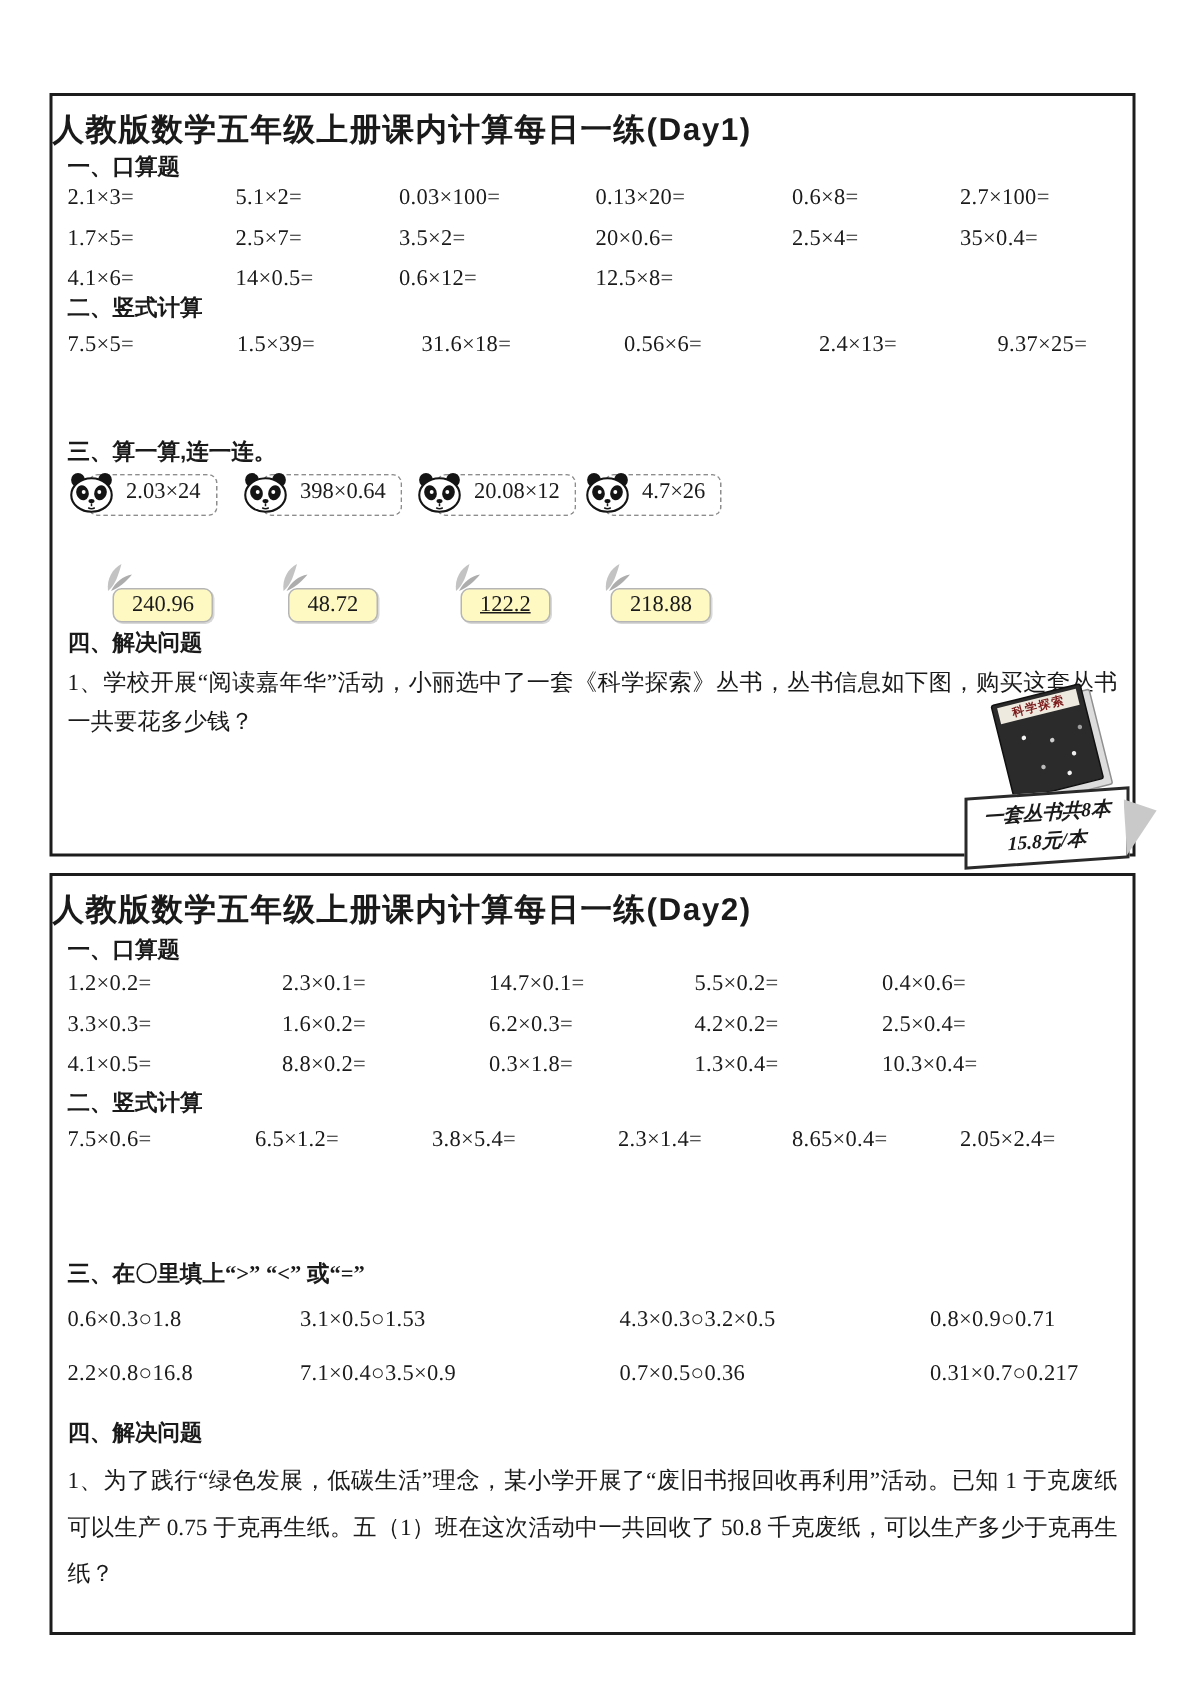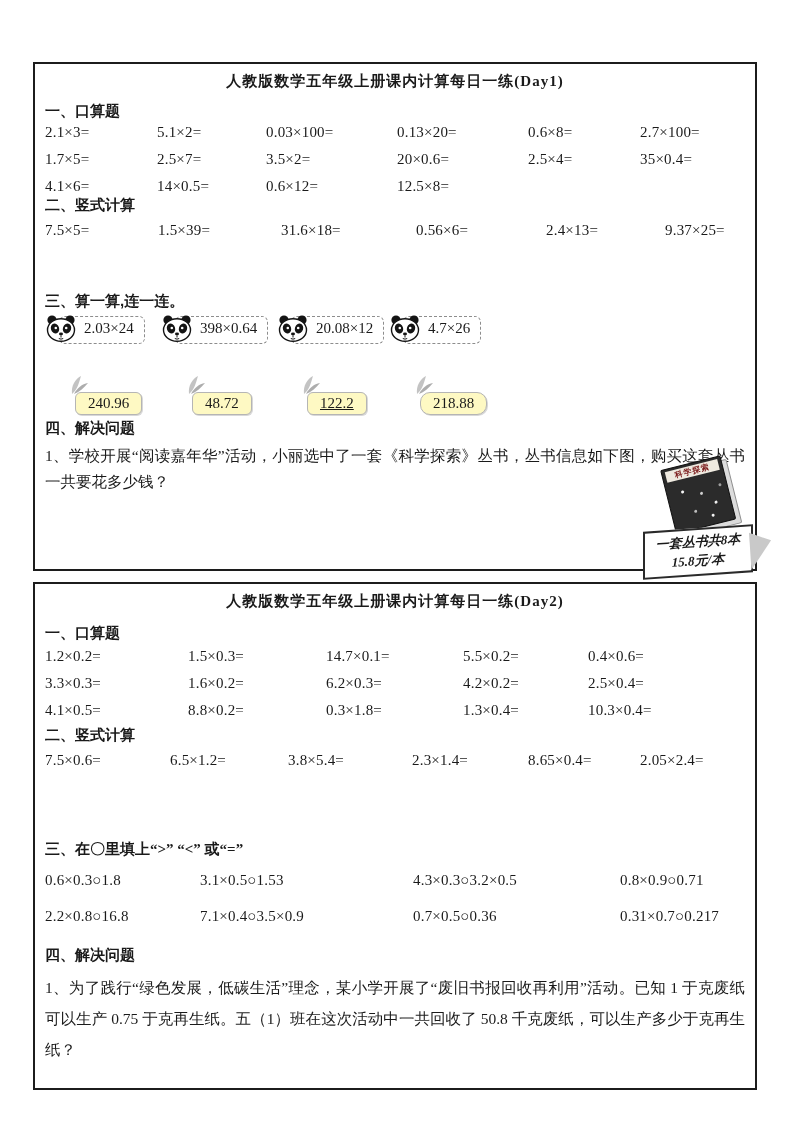--- a/index.html
+++ b/index.html
@@ -7,22 +7,22 @@
     width:793px; height:1122px; background:#ffffff; position:relative;
     font-family:"Liberation Serif", serif; color:#1a1a1a; overflow:hidden;
   }
   .sheet-box {
     position:absolute; left:33px; width:720px; background:#fff;
     border:2px solid #1c1c1c;
   }
   #day1-box { top:62px; height:505px; }
   #day2-box { top:582px; height:504px; }
   .sheet-title {
-    position:absolute; top:8px; left:0; width:100%; text-align:center;
-    font-size:15px; font-weight:bold; font-family:Liberation Serif, serif;
+    position:absolute; top:8px; left:0; width:100%; 
+    font-size:21px; font-weight:bold; font-family:Liberation Sans, sans-serif;
     letter-spacing:1px;
   }
   .sec-heading {
     position:absolute; left:10px; font-size:15px; font-weight:bold;
     font-family:"Liberation Sans", sans-serif;
   }
   .prob-row {
     position:absolute; left:10px; width:702px; display:grid;
     font-size:15px; letter-spacing:0.2px;
   }
@@ -205,21 +205,21 @@
   </div>
   <div class="answer-pill" style="left:272px;text-decoration:underline;">
     <span class="bamboo">
       <svg width="22" height="22" viewBox="0 0 22 22">
         <path d="M4 20 C3 12 7 5 13 2 C11 9 9 16 4 20 Z" fill="#c3c3c3"></path>
         <path d="M6 20 C9 14 14 10 20 9 C16 14 11 18 6 20 Z" fill="#adadad"></path>
       </svg>
     </span>
     <span>122.2</span>
   </div>
-  <div class="answer-pill" style="left:385px;border-radius:10px;">
+  <div class="answer-pill" style="left:372px;">
     <span class="bamboo">
       <svg width="22" height="22" viewBox="0 0 22 22">
         <path d="M4 20 C3 12 7 5 13 2 C11 9 9 16 4 20 Z" fill="#c3c3c3"></path>
         <path d="M6 20 C9 14 14 10 20 9 C16 14 11 18 6 20 Z" fill="#adadad"></path>
       </svg>
     </span>
     <span>218.88</span>
   </div>
 
   <div class="sec-heading" style="top:355px;">四、解决问题</div>
@@ -239,21 +239,21 @@
     <div class="sign-side"></div>
   </div>
 </div>
 
 <div class="sheet-box" id="day2-box">
   <div class="sheet-title">人教版数学五年级上册课内计算每日一练(Day2)</div>
 
   <div class="sec-heading" style="top:40px;">一、口算题</div>
   <div class="prob-row oral-grid-2">
     <span>1.2×0.2=</span>
-    <span>1.5×0.3=</span>
+    <span>2.3×0.1=</span>
     <span>14.7×0.1=</span>
     <span>5.5×0.2=</span>
     <span>0.4×0.6=</span>
     <span>3.3×0.3=</span>
     <span>1.6×0.2=</span>
     <span>6.2×0.3=</span>
     <span>4.2×0.2=</span>
     <span>2.5×0.4=</span>
     <span>4.1×0.5=</span>
     <span>8.8×0.2=</span>

